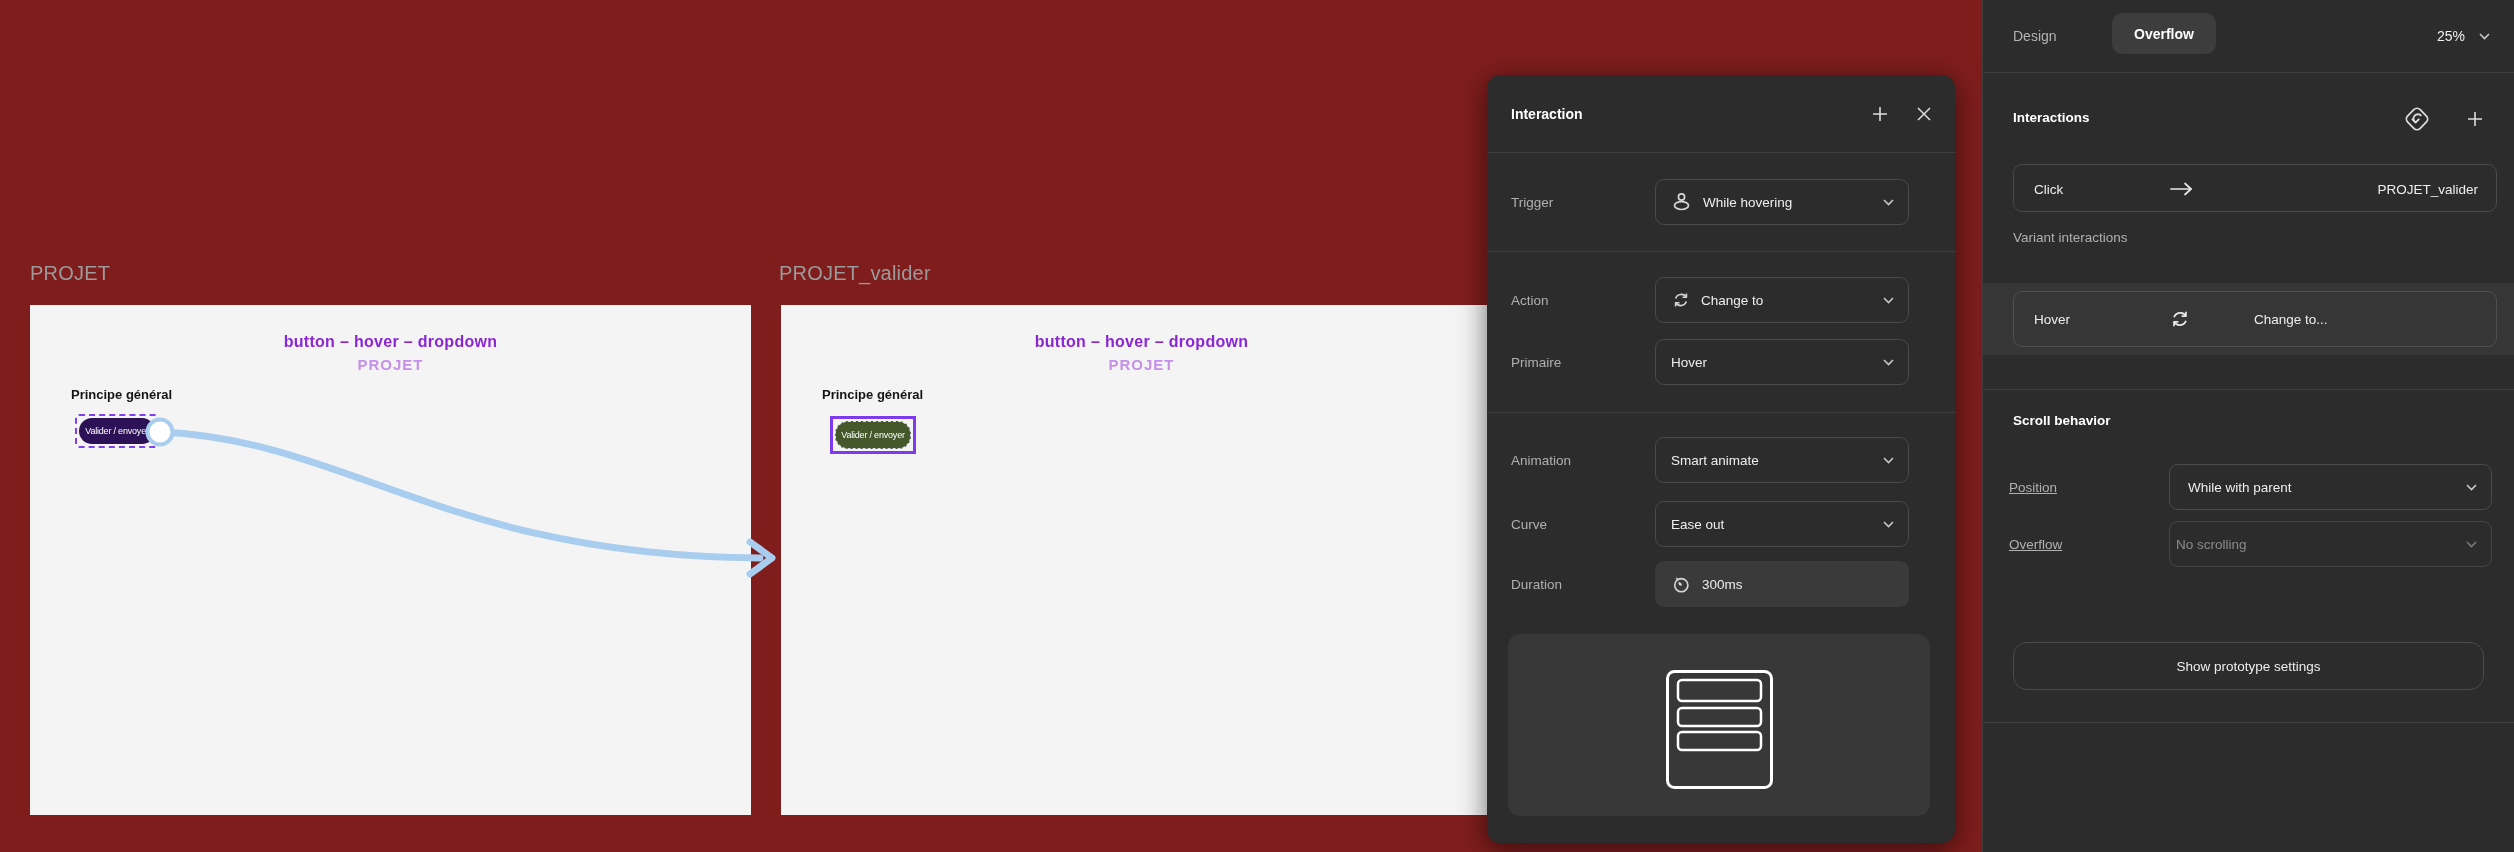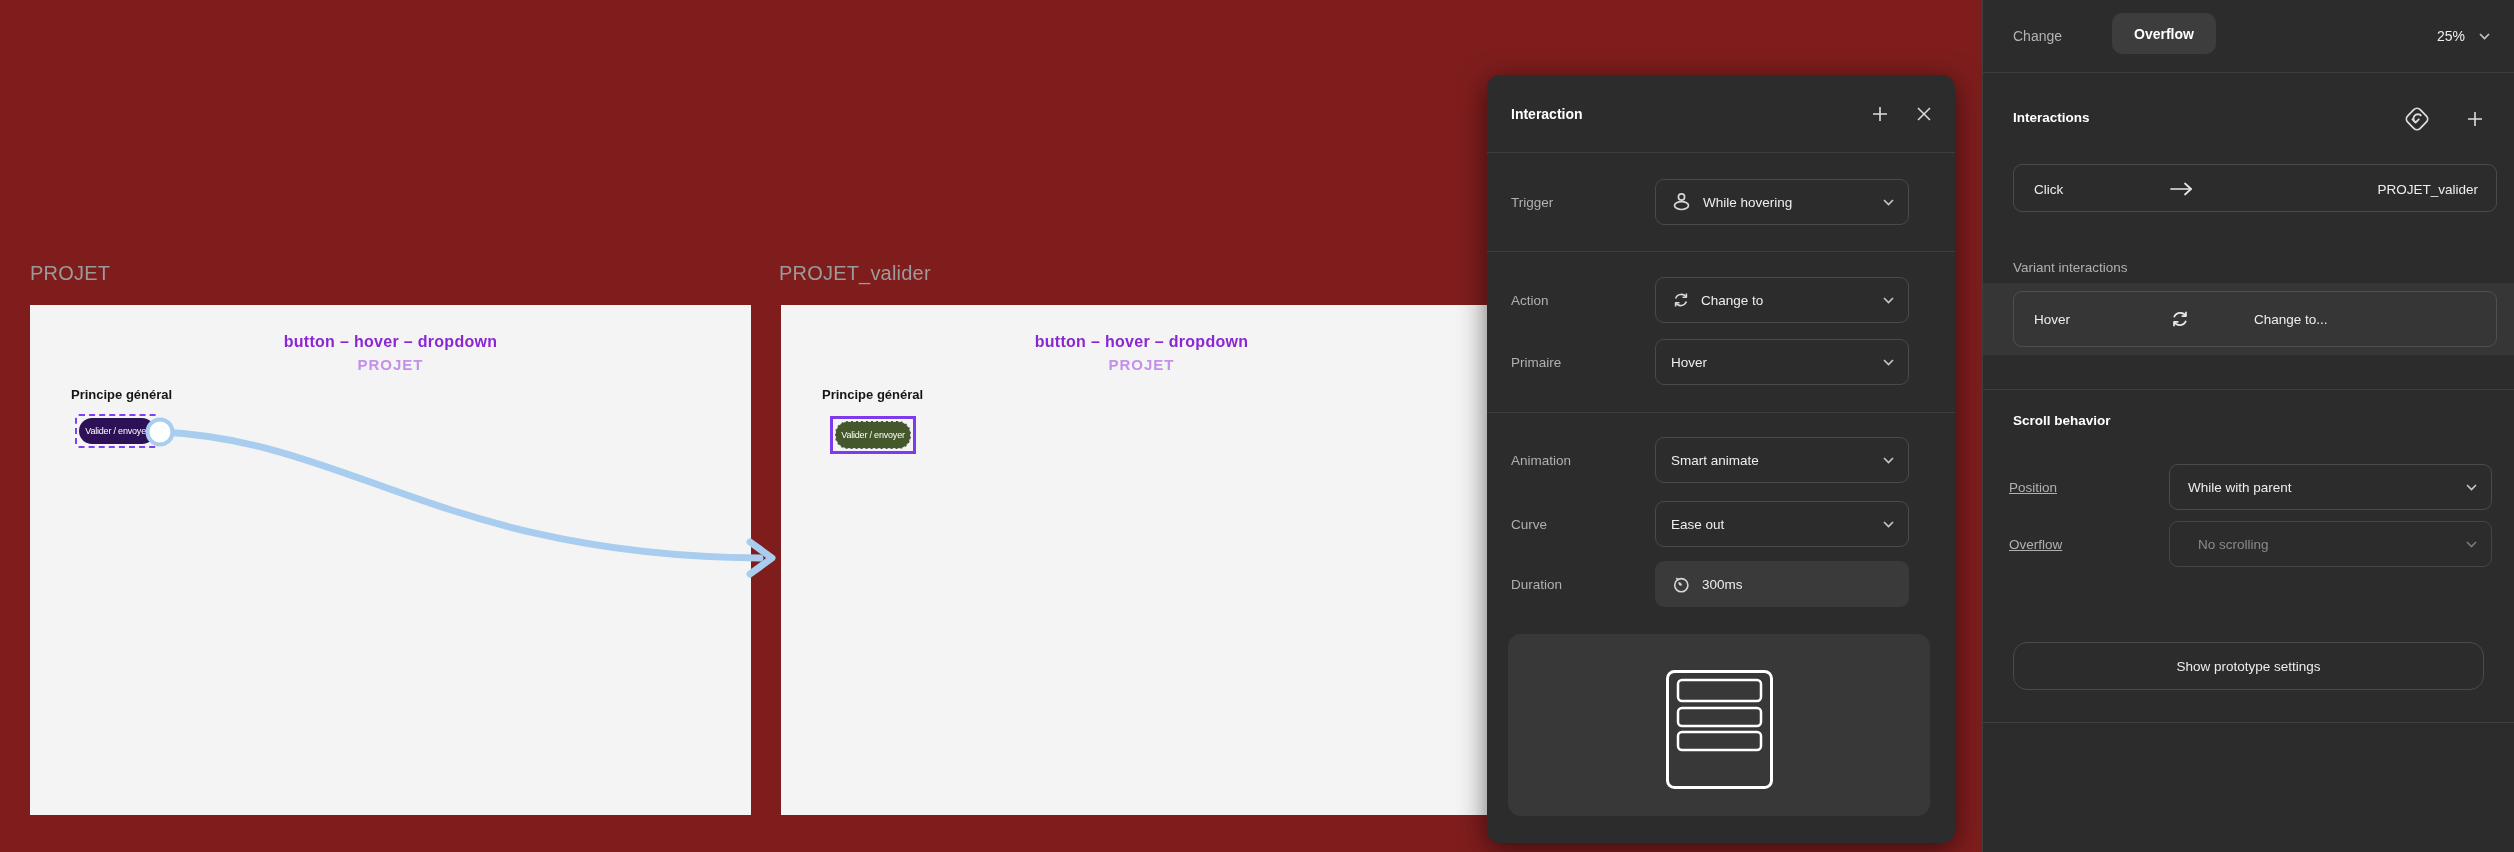--- a/index.html
+++ b/index.html
@@ -211,21 +211,21 @@
           <rect x="12" y="10" width="83" height="21" rx="4" stroke-width="2.5"></rect>
           <rect x="12" y="38" width="83" height="18" rx="4" stroke-width="2.5"></rect>
           <rect x="12" y="62" width="83" height="18" rx="4" stroke-width="2.5"></rect>
         </svg>
       </span>
     </div>
   </section>
 
   <aside class="sidebar">
 
-    <div class="tab-design">Change</div>
+    <div class="tab-design">Design</div>
     <div class="tab-proto">Overflow</div>
     <div class="zoom-ctl">
       <span>25%</span>
       <span class="icon">
         <svg width="11" height="7" viewBox="0 0 11 7" fill="none">
             <path d="M1 1l4.5 4.5L10 1" stroke="#c8c8c8" stroke-width="1.6"></path>
           </svg>
       </span>
     </div>
     <div class="divider" style="top:72px"></div>
@@ -252,21 +252,21 @@
       <span class="abs" style="left:20px;top:0;height:48px;display:flex;align-items:center">Click</span>
       <span class="abs icon" style="left:155px;top:0;height:48px">
         <svg width="24" height="14" viewBox="0 0 24 14" fill="none" stroke="#e8e8e8" stroke-width="1.7" stroke-linecap="round" stroke-linejoin="round">
           <path d="M2 7h20"></path>
             <path d="M16 1.5L22 7l-6 5.5"></path>
         </svg>
       </span>
       <span class="abs" style="right:18px;top:0;height:48px;display:flex;align-items:center">PROJET_valider</span>
     </div>
 
-    <div class="sec-sub" style="top:260px">Variant interactions</div>
+    <div class="sec-sub" style="top:230px">Variant interactions</div>
 
     <div class="hl-band"></div>
 
     <div class="conn-row" style="top:291px;height:56px;border-color:#4f4f4f">
       <span class="abs" style="left:20px;top:0;height:54px;display:flex;align-items:center">Hover</span>
       <span class="abs icon" style="left:155px;top:0;height:54px">
         <svg width="22" height="22" viewBox="0 0 20 20" fill="none" stroke="#e8e8e8" stroke-width="1.6" stroke-linejoin="round">
           <path d="M4.6 8.4a6 6 0 0 1 10.7-1.2"></path>
             <path d="M15.4 3.4v3.9h-3.9"></path>
           <path d="M15.4 11.6a6 6 0 0 1-10.7 1.2"></path>
@@ -284,21 +284,21 @@
     <div class="dd s-dd" style="top:464px;padding-left:18px">
       <span class="grow">While with parent</span>
       <span class="icon">
         <svg width="11" height="7" viewBox="0 0 11 7" fill="none">
             <path d="M1 1l4.5 4.5L10 1" stroke="#c8c8c8" stroke-width="1.6"></path>
           </svg>
       </span>
     </div>
 
     <div class="lbl s-lbl" style="top:521px">Overflow</div>
-    <div class="dd s-dd disabled" style="top:521px;padding-left:28px">
+    <div class="dd s-dd disabled" style="top:521px;padding-left:6px">
       <span class="grow">No scrolling</span>
       <span class="icon">
         <svg width="11" height="7" viewBox="0 0 11 7" fill="none">
             <path d="M1 1l4.5 4.5L10 1" stroke="#7a7a7a" stroke-width="1.6"></path>
           </svg>
       </span>
     </div>
 
     <div class="proto-btn">Show prototype settings</div>
 

